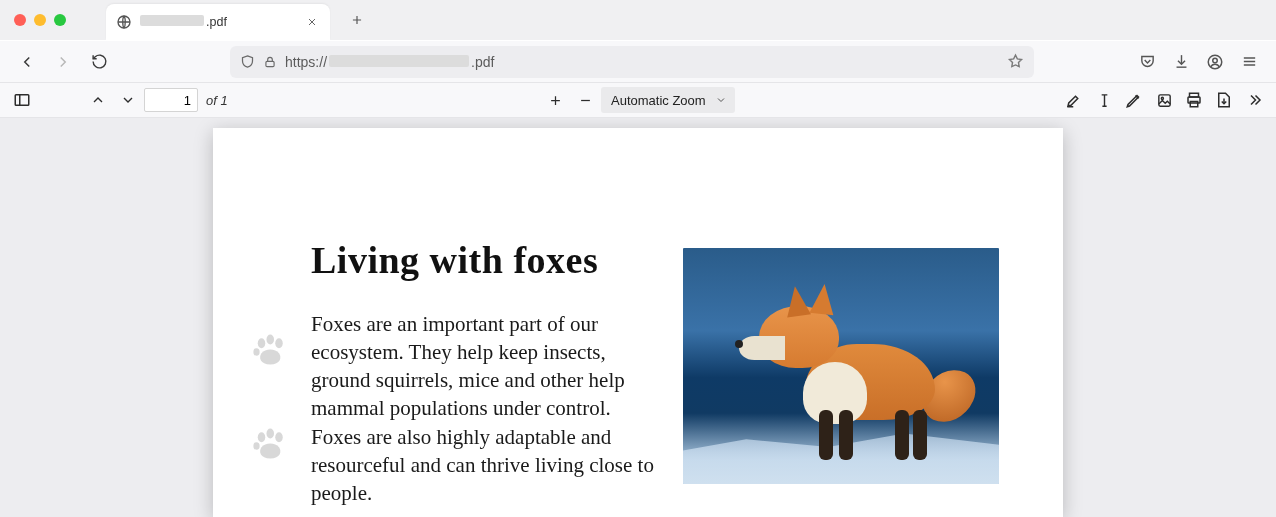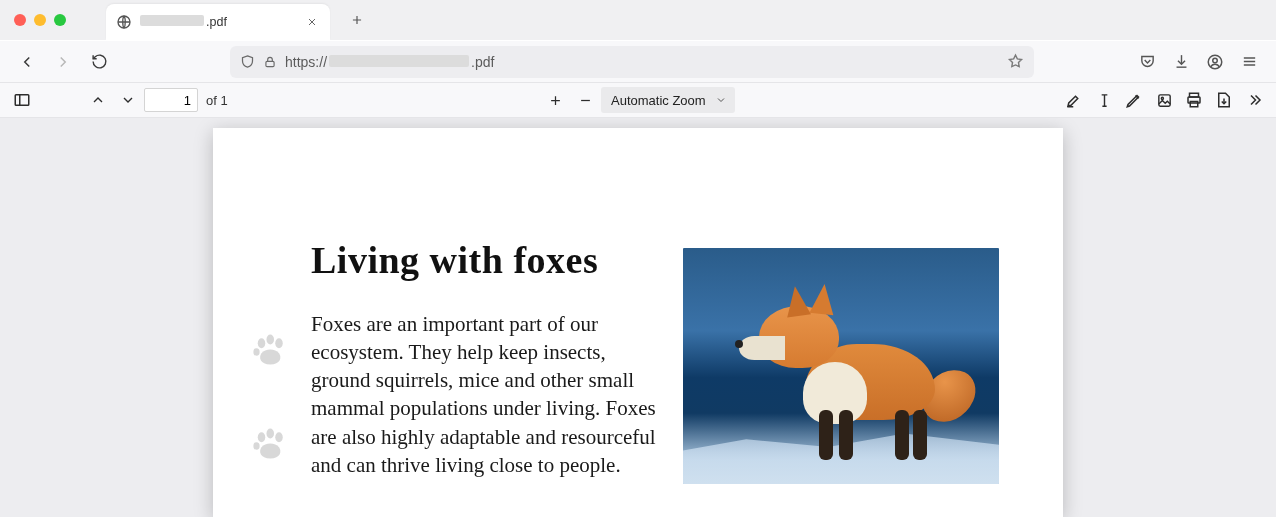--- a/index.html
+++ b/index.html
@@ -30,21 +30,21 @@
   .navbar-right { margin-left:auto; display:flex; gap:4px; }
 
   
   .pdfbar { height: 36px; background: #f8f8fa; border-top: 1px solid #e5e5e8; border-bottom: 1px solid #e5e5e8; display:flex; align-items:center; padding: 0 8px; font-size: 13px; color:#2d2d2d; }
   .pdfbar .left, .pdfbar .center, .pdfbar .right { display:flex; align-items:center; gap:2px; }
   .pdfbar .left { flex:1; }
   .pdfbar .center { flex:1; justify-content:center; }
   .pdfbar .right { flex:1; justify-content:flex-end; }
   .tbtn { width: 28px; height: 28px; display:flex; align-items:center; justify-content:center; border-radius:3px; color:#2d2d2d; }
   .page-input { width: 54px; height: 24px; border:1px solid #d4d4d4; border-radius:2px; text-align:right; padding-right:6px; font-size:13px; background:#fff;}
-  .page-of { padding: 0 6px; color:#333; }
+  .page-of { padding: 0 6px; color:#333;font-style:italic; }
   .zoom-select { height: 26px; min-width: 134px; background:#eaeaec; border:none; border-radius:3px; padding: 0 26px 0 10px; display:flex; align-items:center; font-size:13px; color:#222; position:relative; gap:6px;}
   .zoom-select .chev { position:absolute; right:8px; }
 
   
   .viewer { position:absolute; top:118px; left:0; right:0; bottom:0; background:#ededf0; display:flex; justify-content:center; overflow:hidden;}
   .page { margin-top: 10px; width: 850px; background:#fff; box-shadow: 0 4px 18px rgba(0,0,0,0.22); padding: 110px 60px 40px 34px; position:relative;}
   .doc { display:flex; gap: 20px; align-items:flex-start; }
   .leftcol { width: 44px; display:flex; flex-direction:column; align-items:center; gap: 54px; padding-top: 94px;}
   .paw svg { width:40px; height:40px; }
   .textcol { width: 352px; }
@@ -280,21 +280,21 @@
               <ellipse cx="20" cy="18" rx="6" ry="8"></ellipse>
               <ellipse cx="34" cy="12" rx="6" ry="8"></ellipse>
               <ellipse cx="48" cy="18" rx="6" ry="8"></ellipse>
               <ellipse cx="12" cy="32" rx="5" ry="6"></ellipse>
               <path d="M20 34c6-8 22-8 28 0 5 7 2 18-14 18S15 41 20 34z"></path>
             </svg>
         </span>
       </div>
       <div class="textcol">
         <h1>Living with foxes</h1>
-        <p>Foxes are an important part of our ecosystem. They help keep insects, ground squirrels, mice and other small mammal populations under living. Foxes are also highly adaptable and resourceful and can thrive living close to people.</p>
+        <p>Foxes are an important part of our ecosystem. They help keep insects, ground squirrels, mice and other help mammal populations under control. Foxes are also highly adaptable and resourceful and can thrive living close to people.</p>
       </div>
       <div class="imgcol">
         <div class="fox" aria-label="Red fox standing on snow">
           <div class="snow"></div>
           <div class="fox-body">
             <div class="tail"></div>
             <div class="torso"></div>
             <div class="chest"></div>
             <div class="leg a"></div>
               <div class="leg b"></div>

